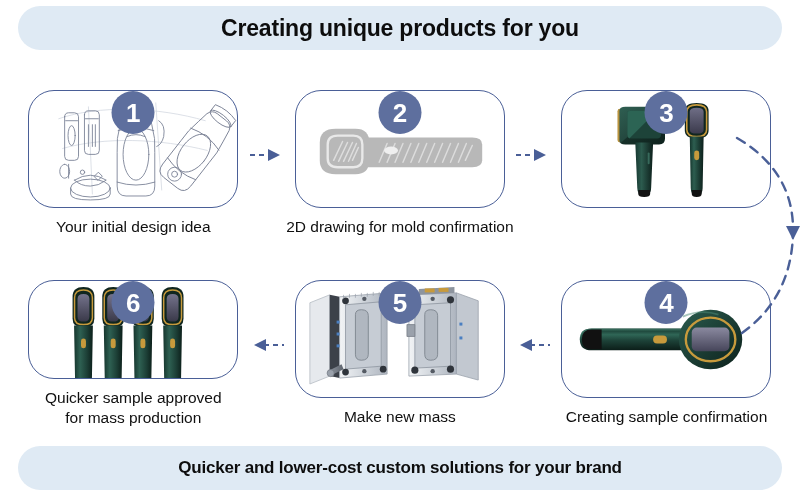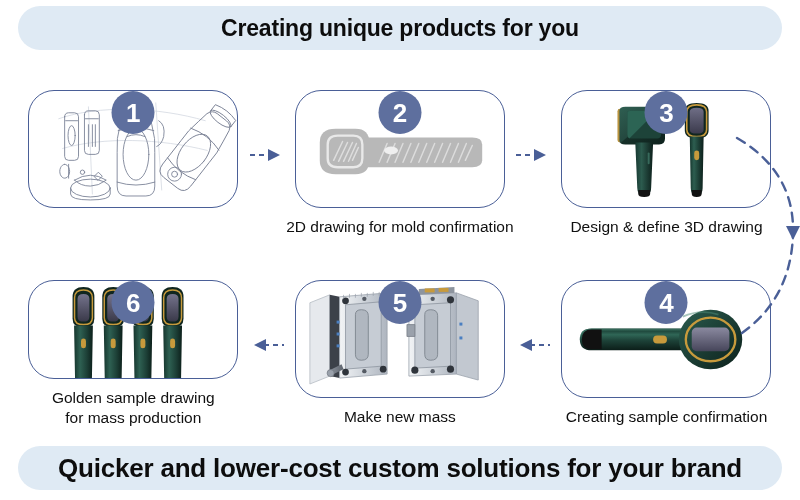--- a/index.html
+++ b/index.html
@@ -29,21 +29,21 @@
   }
   .banner.top { top: 6px; }
   .banner.bottom { top: 446px; }
   .banner-text {
     font-size: 23px;
     font-weight: bold;
     color: #0d0d0d;
     letter-spacing: -0.2px;
     white-space: nowrap;
   }
-  .banner.bottom .banner-text { font-size: 26px; }
+  .banner.bottom .banner-text { font-size: 17px; }
 
   
   .row {
     position: absolute;
     left: 0;
     width: 800px;
     height: 175px;
     display: flex;
   }
   .row.top { top: 62px; }
@@ -173,20 +173,21 @@
             <path d="M153 20 L153 12 Q166 8 179 12 L179 20"></path>
             <path d="M148 46 Q166 40 184 46"></path>
             <path d="M148 84 Q166 90 184 84"></path>
             <ellipse cx="166" cy="64" rx="13" ry="22"></ellipse>
           </g>
           <circle cx="147" cy="84" r="7"></circle>
           <circle cx="147" cy="84" r="3"></circle>
         </g>
       </svg>
     </div>
+    <div class="caption">Your initial design idea</div>
   </div>
 
   <div class="cell">
     <div class="panel">
       <div class="badge">2</div>
       <svg class="art" viewBox="0 0 210 118">
 
         <g>
           <path d="M24 52 Q24 38 40 38 L60 38 Q74 38 74 52 L74 70 Q74 84 60 84 L40 84 Q24 84 24 70 Z" fill="#b8b8b8"></path>
           <path d="M70 47 L178 47 Q188 47 188 54 L188 70 Q188 77 178 77 L70 77 Z" fill="#b8b8b8"></path>
@@ -264,21 +265,20 @@
         <g>
           <path d="M124 20 Q124 12 136 12 Q148 12 148 20 L148 40 Q148 48 136 48 Q124 48 124 40 Z" fill="#10261f"></path>
           <path d="M126 21 Q126 14 136 14 Q146 14 146 21 L146 39 Q146 46 136 46 Q126 46 126 39 Z" fill="none" stroke="#c79a3c" stroke-width="1.6"></path>
           <path d="M129 21 Q129 17 136 17 Q143 17 143 21 L143 39 Q143 43 136 43 Q129 43 129 39 Z" fill="url(#g3screen)"></path>
           <path d="M129 46 L143 46 L142 98 Q142 106 136 106 Q130 106 130 98 Z" fill="url(#g3pen)"></path>
           <path d="M131 100 L141 100 L141 104 Q141 107 136 107 Q131 107 131 104 Z" fill="#111111"></path>
           <rect x="133.5" y="60" width="5" height="10" rx="2.5" fill="#c79a3c"></rect>
         </g>
       </svg>
     </div>
-    <div class="caption">Design &amp; define 3D drawing</div>
   </div>
 
   <svg class="arrow" style="left:250px" viewBox="0 0 34 14">
     <path d="M0 7 L20 7" stroke="#4a5f97" stroke-width="2.2" stroke-dasharray="5 4"></path>
     <path d="M18 1 L30 7 L18 13 Z" fill="#4a5f97"></path>
   </svg>
   <svg class="arrow" style="left:516px" viewBox="0 0 34 14">
     <path d="M0 7 L20 7" stroke="#4a5f97" stroke-width="2.2" stroke-dasharray="5 4"></path>
     <path d="M18 1 L30 7 L18 13 Z" fill="#4a5f97"></path>
   </svg>
@@ -340,21 +340,21 @@
             <path d="M0 16 Q0 6 11 6 Q22 6 22 16 L22 38 Q22 47 11 47 Q0 47 0 38 Z" fill="#10261f"></path>
             <path d="M2 17 Q2 9 11 9 Q20 9 20 17 L20 37 Q20 44 11 44 Q2 44 2 37 Z" fill="none" stroke="#c79a3c" stroke-width="1.5"></path>
             <path d="M5 18 Q5 13 11 13 Q17 13 17 18 L17 36 Q17 41 11 41 Q5 41 5 36 Z" fill="url(#g6screen)"></path>
             <path d="M1.5 45 L20.5 45 L19.5 100 Q19.5 108 11 108 Q2.5 108 2.5 100 Z" fill="url(#g6body)"></path>
             <path d="M3.5 101 L18.5 101 L18.5 105 Q18.5 109 11 109 Q3.5 109 3.5 105 Z" fill="#111111"></path>
             <rect x="8.5" y="58" width="5" height="10" rx="2.5" fill="#c79a3c"></rect>
           </g>
         </g>
       </svg>
     </div>
-    <div class="caption">Golden sample drawing
+    <div class="caption">Quicker sample approved
 for mass production</div>
   </div>
 
   <div class="cell">
     <div class="panel">
       <div class="badge">5</div>
       <svg class="art" viewBox="0 0 210 118">
         <defs>
           <linearGradient id="g5steel" x1="0" y1="0" x2="1" y2="0">
             <stop offset="0%" stop-color="#f2f4f6"></stop>

